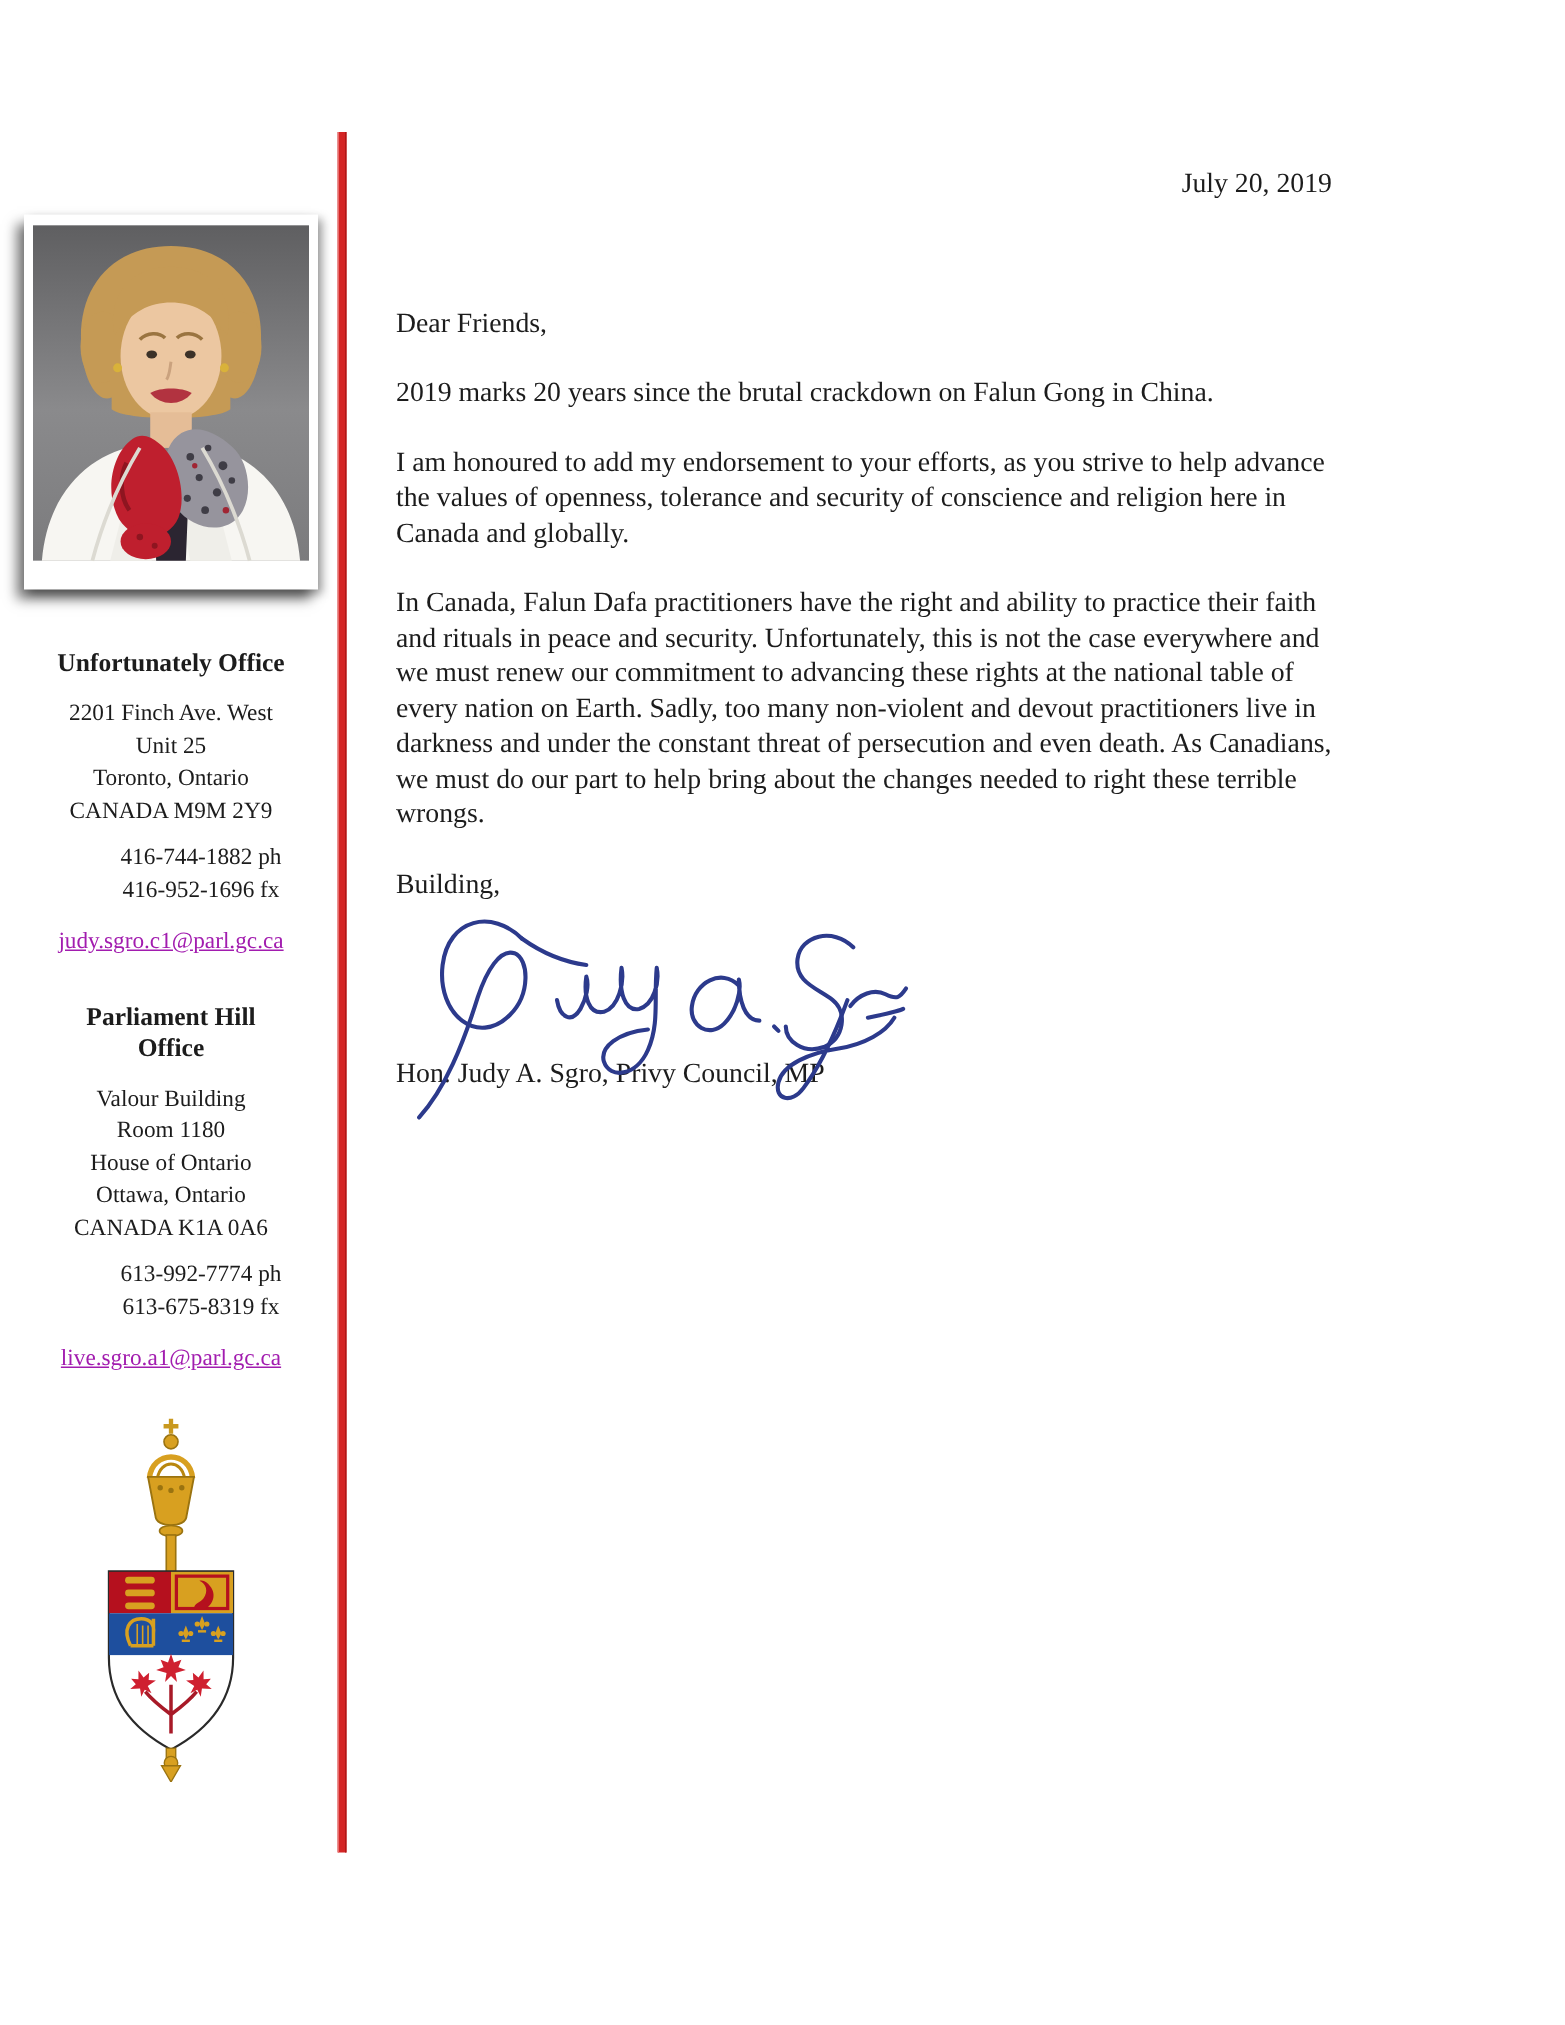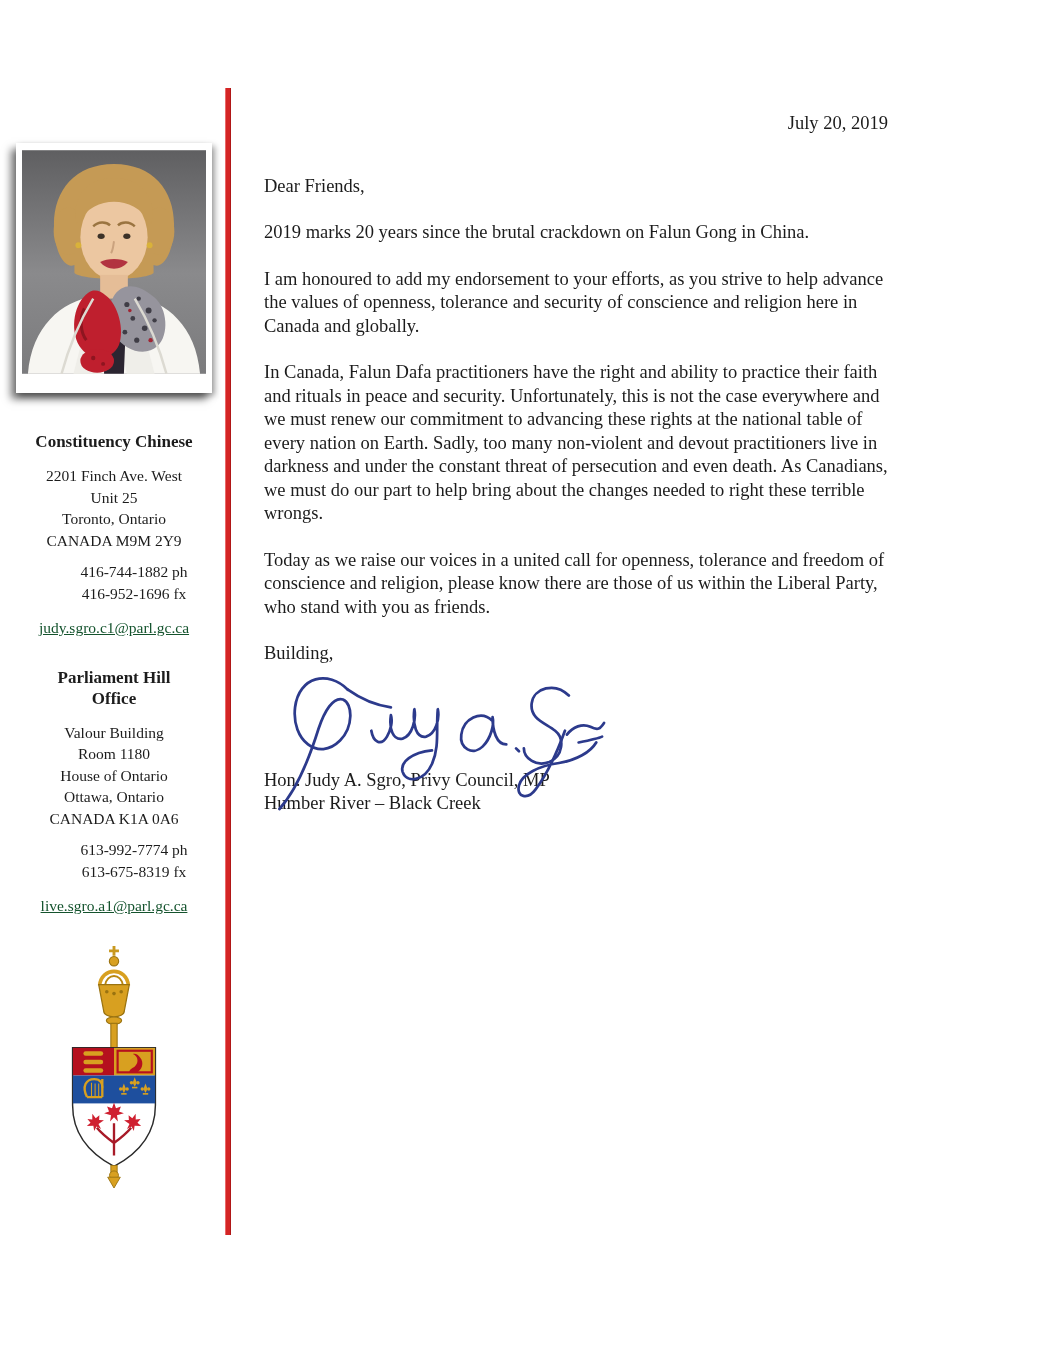--- a/index.html
+++ b/index.html
@@ -13,28 +13,28 @@
   .photo-frame{
     width:184px;height:238px;margin:0 auto 38px auto;background:#ffffff;padding:6px;
     box-shadow:-5px 6px 8px rgba(0,0,0,0.55),3px 3px 6px rgba(0,0,0,0.35);
   }
   .photo-frame svg{display:block;}
   .office{margin:0 0 28px 0;}
   .office-title{font-weight:bold;font-size:17px;line-height:21px;width:160px;margin:0 auto 13px auto;}
   .addr-line,.phone-line{font-size:15.5px;line-height:21.5px;}
   .addr-group{margin-bottom:10px;}
   .phone-group{margin-bottom:13px;margin-left:40px;}
-  .email{font-size:15.5px;line-height:21.5px;color:#14532d;text-decoration:underline;cursor:pointer;}
+  .email{font-size:15.5px;line-height:21.5px;color:#a21caf;text-decoration:underline;cursor:pointer;}
   .crest{margin-top:12px;}
   
   .divider{position:absolute;left:225px;top:88px;width:6px;height:1147px;background:#d42525;
     box-shadow:inset 1px 0 0 #e96a6a, inset -1px 0 0 #b01717;}
   
   .letter{position:absolute;left:264px;top:112px;width:630px;font-size:18.5px;line-height:23.5px;}
-  .date{text-align:right;padding-right:6px;margin:0 0 39px 0;}
+  .date{text-align:right;padding-right:6px;margin:0 0 69px 0;}
   .letter p{margin:0 0 23px 0;}
   .closing{margin-bottom:0 !important;}
   .signature{position:relative;z-index:2;margin:2px 0 -46px -10px;}
   .signature svg{display:block;}
   .signer{position:relative;z-index:1;}
   .signer div{line-height:23.5px;}
 </style>
 </head>
 <body>
 
@@ -96,21 +96,21 @@
         <ellipse cx="76" cy="213" rx="17" ry="12" fill="#bf1f2e"></ellipse>
         <circle cx="72" cy="210" r="2.2" fill="#8e1520"></circle>
           <circle cx="82" cy="216" r="2" fill="#8e1520"></circle>
 
         <path d="M40,226 C48,196 60,170 72,150" stroke="#dcdad2" stroke-width="2.5" fill="none"></path>
         <path d="M146,226 C138,196 126,170 114,150" stroke="#dcdad2" stroke-width="2.5" fill="none"></path>
       </svg>
     </div>
 
     <section class="office">
-      <div class="office-title">Constituency Chinese</div>
+      <div class="office-title">Unfortunately Office</div>
       <div class="addr-group">
         <div class="addr-line">2201 Finch Ave. West</div>
         <div class="addr-line">Unit 25</div>
         <div class="addr-line">Toronto, Ontario</div>
         <div class="addr-line">CANADA M9M 2Y9</div>
       </div>
       <div class="phone-group">
         <div class="phone-line">416-744-1882 ph</div>
         <div class="phone-line">416-952-1696 fx</div>
       </div>
@@ -215,21 +215,20 @@
 
   <div class="divider"></div>
 
   <main class="letter">
     <div class="date">July 20, 2019</div>
 
     <p class="salutation">Dear Friends,</p>
     <p>2019 marks 20 years since the brutal crackdown on Falun Gong in China.</p>
     <p>I am honoured to add my endorsement to your efforts, as you strive to help advance the values of openness, tolerance and security of conscience and religion here in Canada and globally.</p>
     <p>In Canada, Falun Dafa practitioners have the right and ability to practice their faith and rituals in peace and security. Unfortunately, this is not the case everywhere and we must renew our commitment to advancing these rights at the national table of every nation on Earth.  Sadly, too many non-violent and devout practitioners live in darkness and under the constant threat of persecution and even death. As Canadians, we must do our part to help bring about the changes needed to right these terrible wrongs.</p>
-    <p>Today as we raise our voices in a united call for openness, tolerance and freedom of conscience and religion, please know there are those of us within the Liberal Party, who stand with you as friends.</p>
     <p class="closing">Building,</p>
 
     <div class="signature">
       <svg width="352" height="147" viewBox="0 0 360 150">
         <g stroke="#2c3a8c" stroke-width="2.8" fill="none" stroke-linecap="round" stroke-linejoin="round">
 
           <path d="M96,22 C76,2 46,8 42,40 C38,74 66,96 88,74 C102,60 101,36 91,32 C81,29 72,44 66,62 C56,94 44,124 26,144"></path>
           <path d="M96,22 C110,32 124,38 140,40"></path>
 
           <path d="M120,64 C122,76 130,80 136,70 C140,63 142,54 140,48 C138,62 142,74 152,72 C162,69 166,52 164,42 C162,58 166,72 176,70 C186,67 190,52 188,42 C186,62 190,80 182,98 C174,116 156,118 152,106 C149,96 162,86 182,84"></path>
@@ -240,16 +239,15 @@
           <path d="M322,28 C308,14 286,20 284,36 C282,52 298,56 308,64 C318,72 316,90 302,96 C288,101 276,92 276,82"></path>
           <path d="M318,64 C310,86 300,108 288,124 C280,135 268,132 271,120 C274,108 292,100 312,97 C330,94 344,86 350,76"></path>
           <path d="M320,68 C326,60 336,56 344,60 C352,64 354,62 358,56"></path>
           <path d="M332,76 C342,74 352,72 356,70"></path>
         </g>
       </svg>
     </div>
 
     <div class="signer">
       <div>Hon. Judy A. Sgro, Privy Council, MP</div>
-      <div>Humber River – Black Creek</div>
     </div>
   </main>
 </div>
 
 </body></html>

